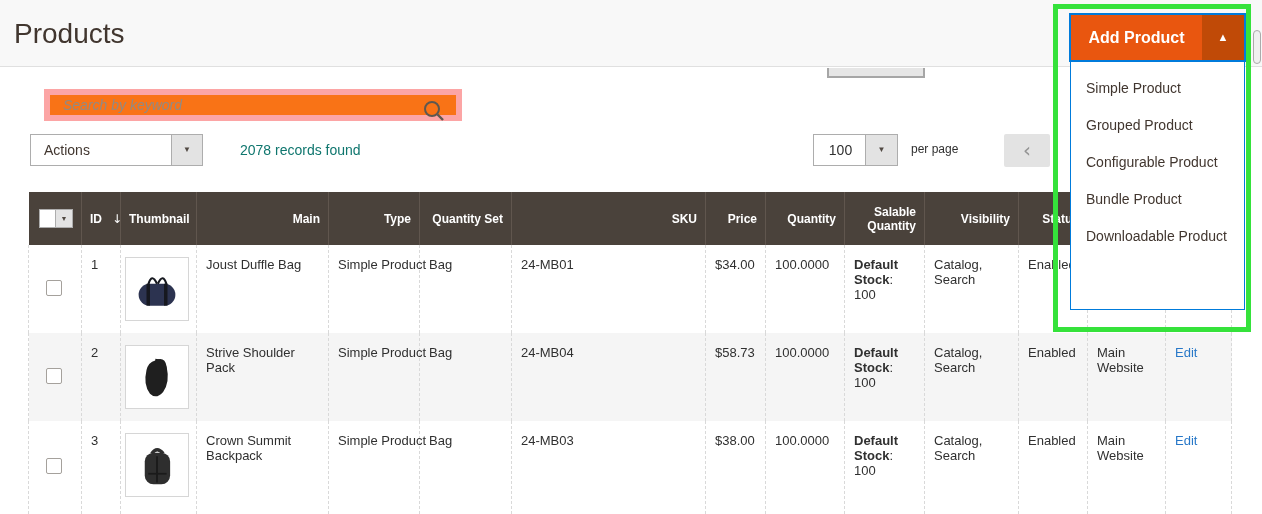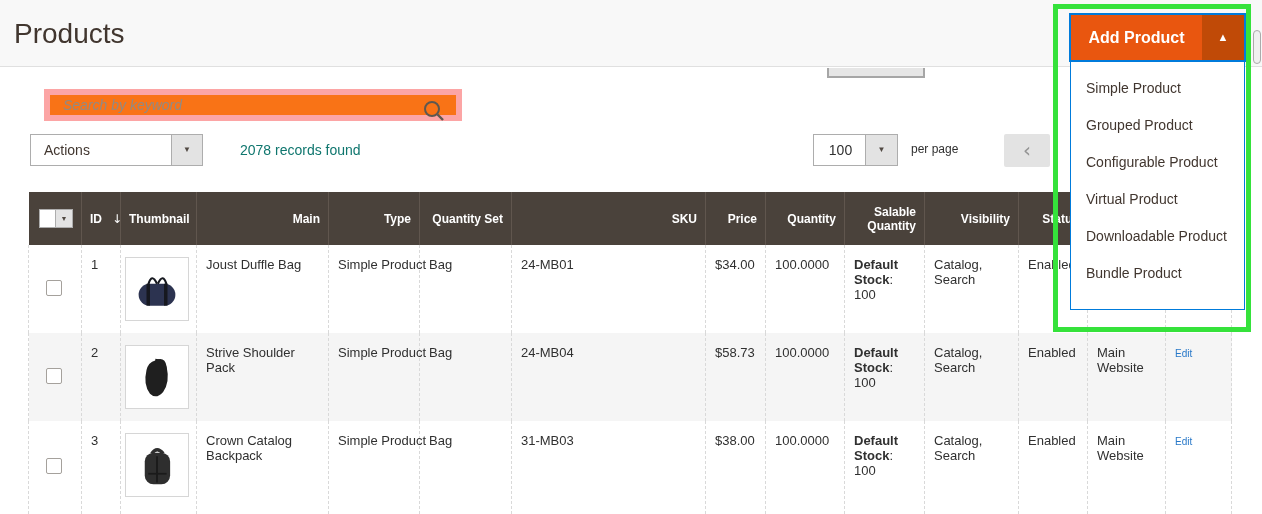--- a/index.html
+++ b/index.html
@@ -48,21 +48,21 @@
   .grid-table td.nowrap { white-space:nowrap; }
   .grid-table td.col-name { padding-right:4px; }
   .grid-table td.col-thumb { padding-left:4px; }
   .row-checkbox { appearance:none; -webkit-appearance:none; width:16px; height:16px; border:1px solid #a5a19c; background:#fff; border-radius:2px; margin-left:8px; display:inline-block; cursor:pointer; }
   .select-all { display:flex; margin-left:2px; }
   .sa-box { width:18px; height:19px; background:#fff; border:1px solid #adadad; }
   .sa-toggle { width:18px; height:19px; background:#e3e3e3; border:1px solid #adadad; border-left:none; display:flex; align-items:center; justify-content:center; }
   .sa-toggle .caret { font-size:7px; }
   .sort-icon { font-weight:normal; font-size:12px; margin-left:10px; font-family:"DejaVu Sans", sans-serif; }
   .thumb-box { width:64px; height:64px; border:1px solid #d6d6d6; background:#fff; display:flex; align-items:center; justify-content:center; }
-  .edit-link { color:#2878c8; text-decoration:none; font-size:10px; cursor:pointer; }
+  .edit-link { color:#2878c8; text-decoration:none; font-size:13px; cursor:pointer; }
 
   
   .dropdown-panel { position:absolute; left:1070px; top:61px; width:175px; height:249px; background:#fff; border:1px solid #007bdb; z-index:50; }
   .dropdown-panel ul { list-style:none; padding-top:8px; }
   .dropdown-panel li { padding:9px 10px 9px 15px; font-size:14px; line-height:19px; color:#41362f; cursor:pointer; }
   .add-btn { position:absolute; left:1069px; top:13px; width:177px; height:49px; border:2px solid #007bdb; display:flex; z-index:51; cursor:pointer; }
   .add-btn-main { flex:1; background:#e9560f; color:#fff; font-weight:bold; font-size:16px; display:flex; align-items:center; justify-content:center; }
   .add-btn-toggle { width:42px; background:#c04a07; color:#fff; display:flex; align-items:center; justify-content:center; }
   .add-btn-toggle .caret-up { font-size:11px; color:#fff; line-height:1; }
 
@@ -208,43 +208,42 @@
         <td class="col-thumb">
           <span class="thumb-box">
             <svg width="56" height="56" viewBox="0 0 64 64">
               <path d="M26 19 q6 -9 13 0" fill="none" stroke="#2e2e2e" stroke-width="4"></path>
               <rect x="18" y="18" width="29" height="36" rx="10" fill="#2e2e2e"></rect>
               <path d="M32 22 v30" stroke="#1a1a1a" stroke-width="2"></path>
               <path d="M22 42 h21" stroke="#1a1a1a" stroke-width="2"></path>
             </svg>
           </span>
         </td>
-        <td class="col-name">Crown Catalog Backpack</td>
+        <td class="col-name">Crown Summit Backpack</td>
         <td class="nowrap">Simple Product</td>
         <td>Bag</td>
-        <td class="nowrap">31-MB03</td>
+        <td class="nowrap">24-MB03</td>
         <td class="nowrap">$38.00</td>
         <td class="nowrap">100.0000</td>
         <td><strong>Default Stock</strong><span>:</span> <span>100</span></td>
         <td>Catalog, Search</td>
         <td class="nowrap">Enabled</td>
         <td>Main Website</td>
         <td><a class="edit-link">Edit</a></td>
       </tr>
     </tbody>
   </table>
 
   <div class="dropdown-panel">
     <ul>
       <li>Simple Product</li>
       <li>Grouped Product</li>
       <li>Configurable Product</li>
-      <li>Virtual Product</li>
+      <li>Bundle Product</li>
       <li>Downloadable Product</li>
-      <li>Bundle Product</li>
     </ul>
   </div>
 
   <div class="add-btn">
     <div class="add-btn-main">Add Product</div>
     <div class="add-btn-toggle">
       <span class="caret-up">▲</span>
     </div>
   </div>
 

